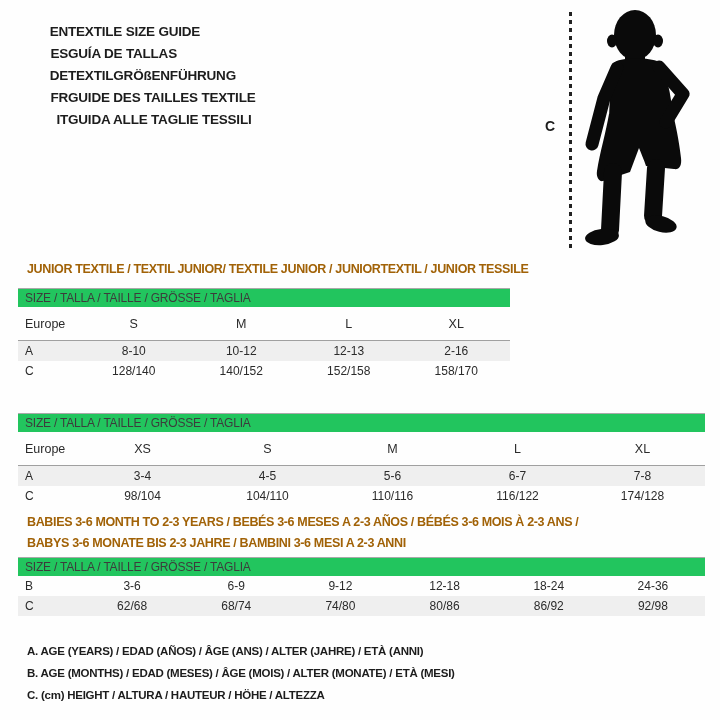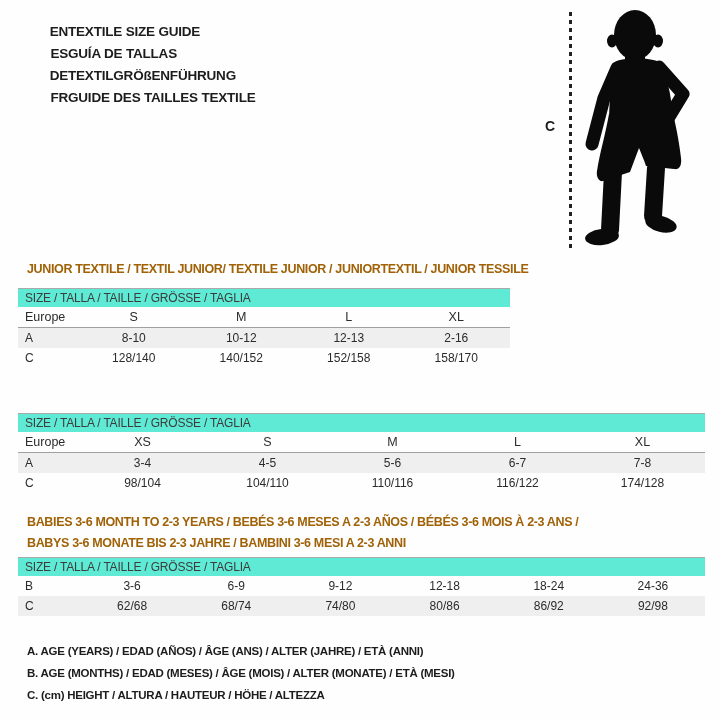--- a/index.html
+++ b/index.html
@@ -20,28 +20,28 @@
   .sil{position:absolute;left:583px;top:4px;}
 
   
   .sec-title{position:absolute;left:27px;font-weight:bold;font-size:12.5px;
              letter-spacing:-0.35px;white-space:nowrap;color:#a16207;line-height:15px;}
   .sec-title .sub{font-size:8.5px;vertical-align:sub;}
   .two-line{line-height:21px;}
 
   
   .tbl{position:absolute;left:18px;font-size:12px;color:#2b2b2b;}
-  .size-bar{height:19px;background:#5eead4;border-top:1px solid #a9a9a9;
+  .size-bar{height:19px;background:#22c55e;border-top:1px solid #a9a9a9;
             display:flex;align-items:center;padding-left:7px;box-sizing:border-box;
             color:#3c3c3c;font-size:12px;letter-spacing:-0.2px;}
   .row{display:grid;height:20px;align-items:center;}
   .t-junior .row{grid-template-columns:62px repeat(4,1fr);}
   .t-children .row{grid-template-columns:62px repeat(5,1fr);}
   .t-babies .row{grid-template-columns:62px repeat(6,1fr);}
-  .row.hdr{height:21px;border-bottom:1px solid #a0a0a0;font-size:12.5px;box-sizing:border-box;}
+  .row.hdr{height:34px;border-bottom:1px solid #a0a0a0;font-size:12.5px;box-sizing:border-box;}
   .row.shade{background:#efefef;}
   .row .lbl{padding-left:7px;text-align:left;}
   .row .c{text-align:center;}
 
   
   .notes{position:absolute;left:27px;top:640px;font-weight:bold;font-size:11.5px;
          letter-spacing:-0.25px;line-height:22px;}
   .note{white-space:nowrap;}
 </style>
 </head>
@@ -58,20 +58,24 @@
       <span class="lang-code">ES</span>
       <span class="lang-label">GUÍA DE TALLAS</span>
     </div>
     <div class="lang-row">
       <span class="lang-code">DE</span>
       <span class="lang-label">TEXTILGRÖßENFÜHRUNG</span>
     </div>
     <div class="lang-row">
       <span class="lang-code">FR</span>
       <span class="lang-label">GUIDE DES TAILLES TEXTILE</span>
+    </div>
+    <div class="lang-row">
+      <span class="lang-code">IT</span>
+      <span class="lang-label">GUIDA ALLE TAGLIE TESSILI</span>
     </div>
   </div>
 
   <div class="dotline"></div>
   <div class="c-label">C</div>
   <svg class="sil" width="114" height="248" viewBox="0 0 114 248" xmlns="http://www.w3.org/2000/svg">
     <g fill="#0a0a0a" stroke="none">
       <ellipse cx="52" cy="31" rx="21" ry="25"></ellipse>
       <ellipse cx="29" cy="37" rx="5" ry="6.5"></ellipse>
       <ellipse cx="75" cy="37" rx="5" ry="6.5"></ellipse>

